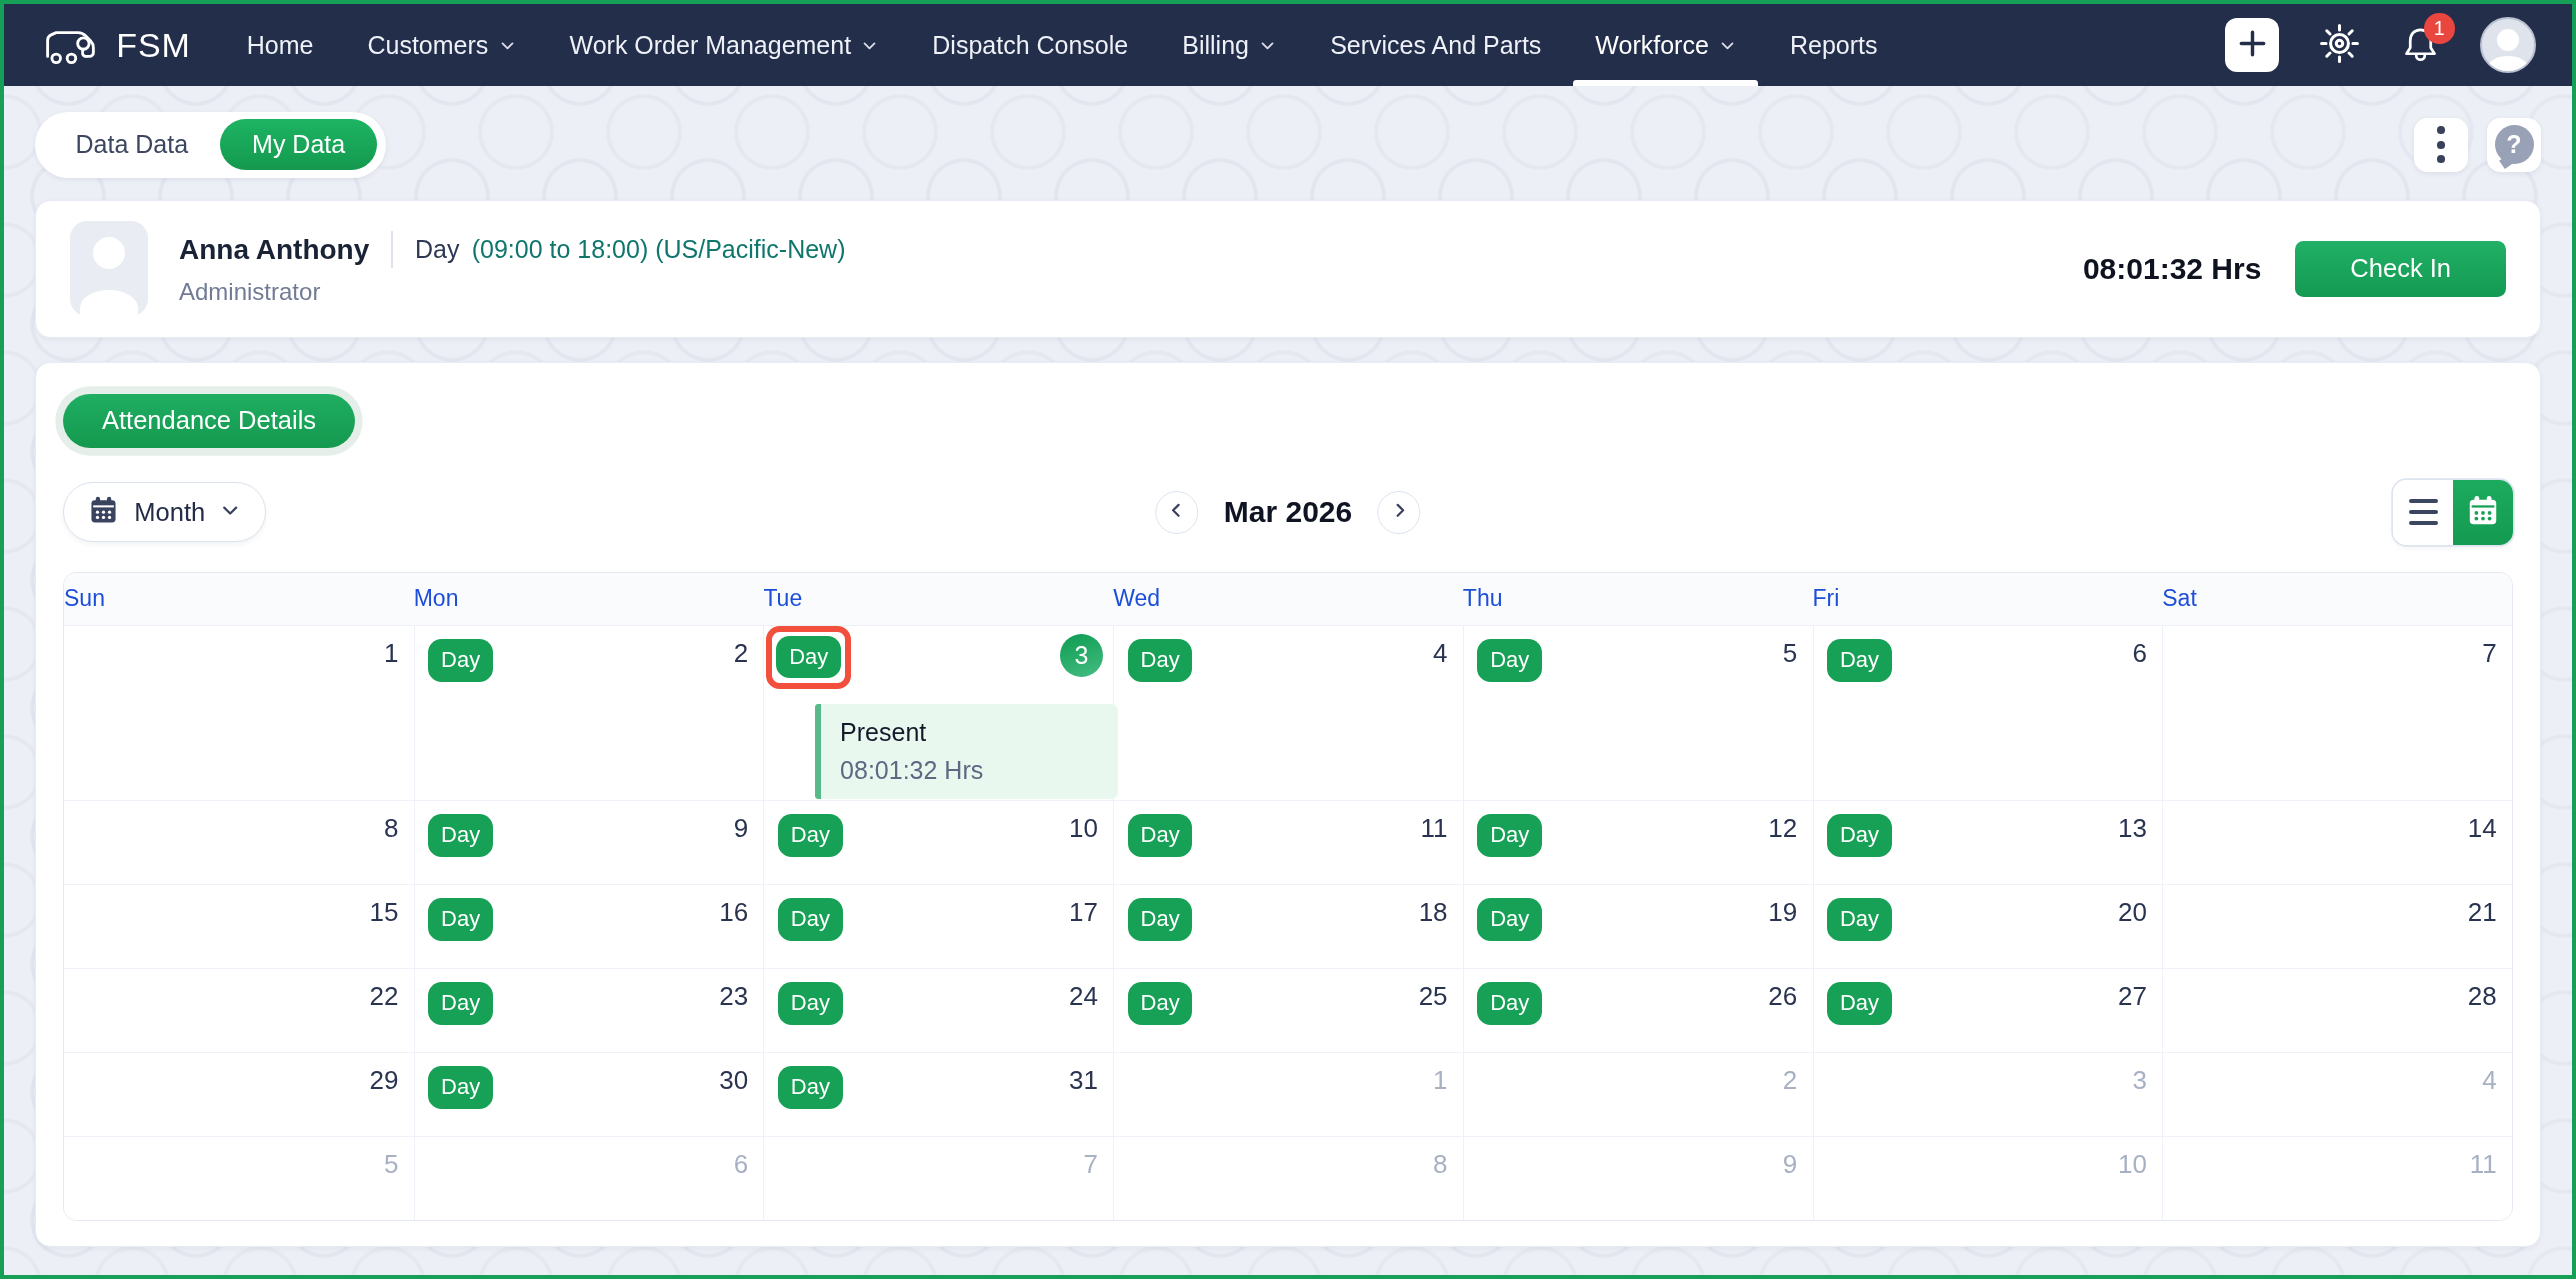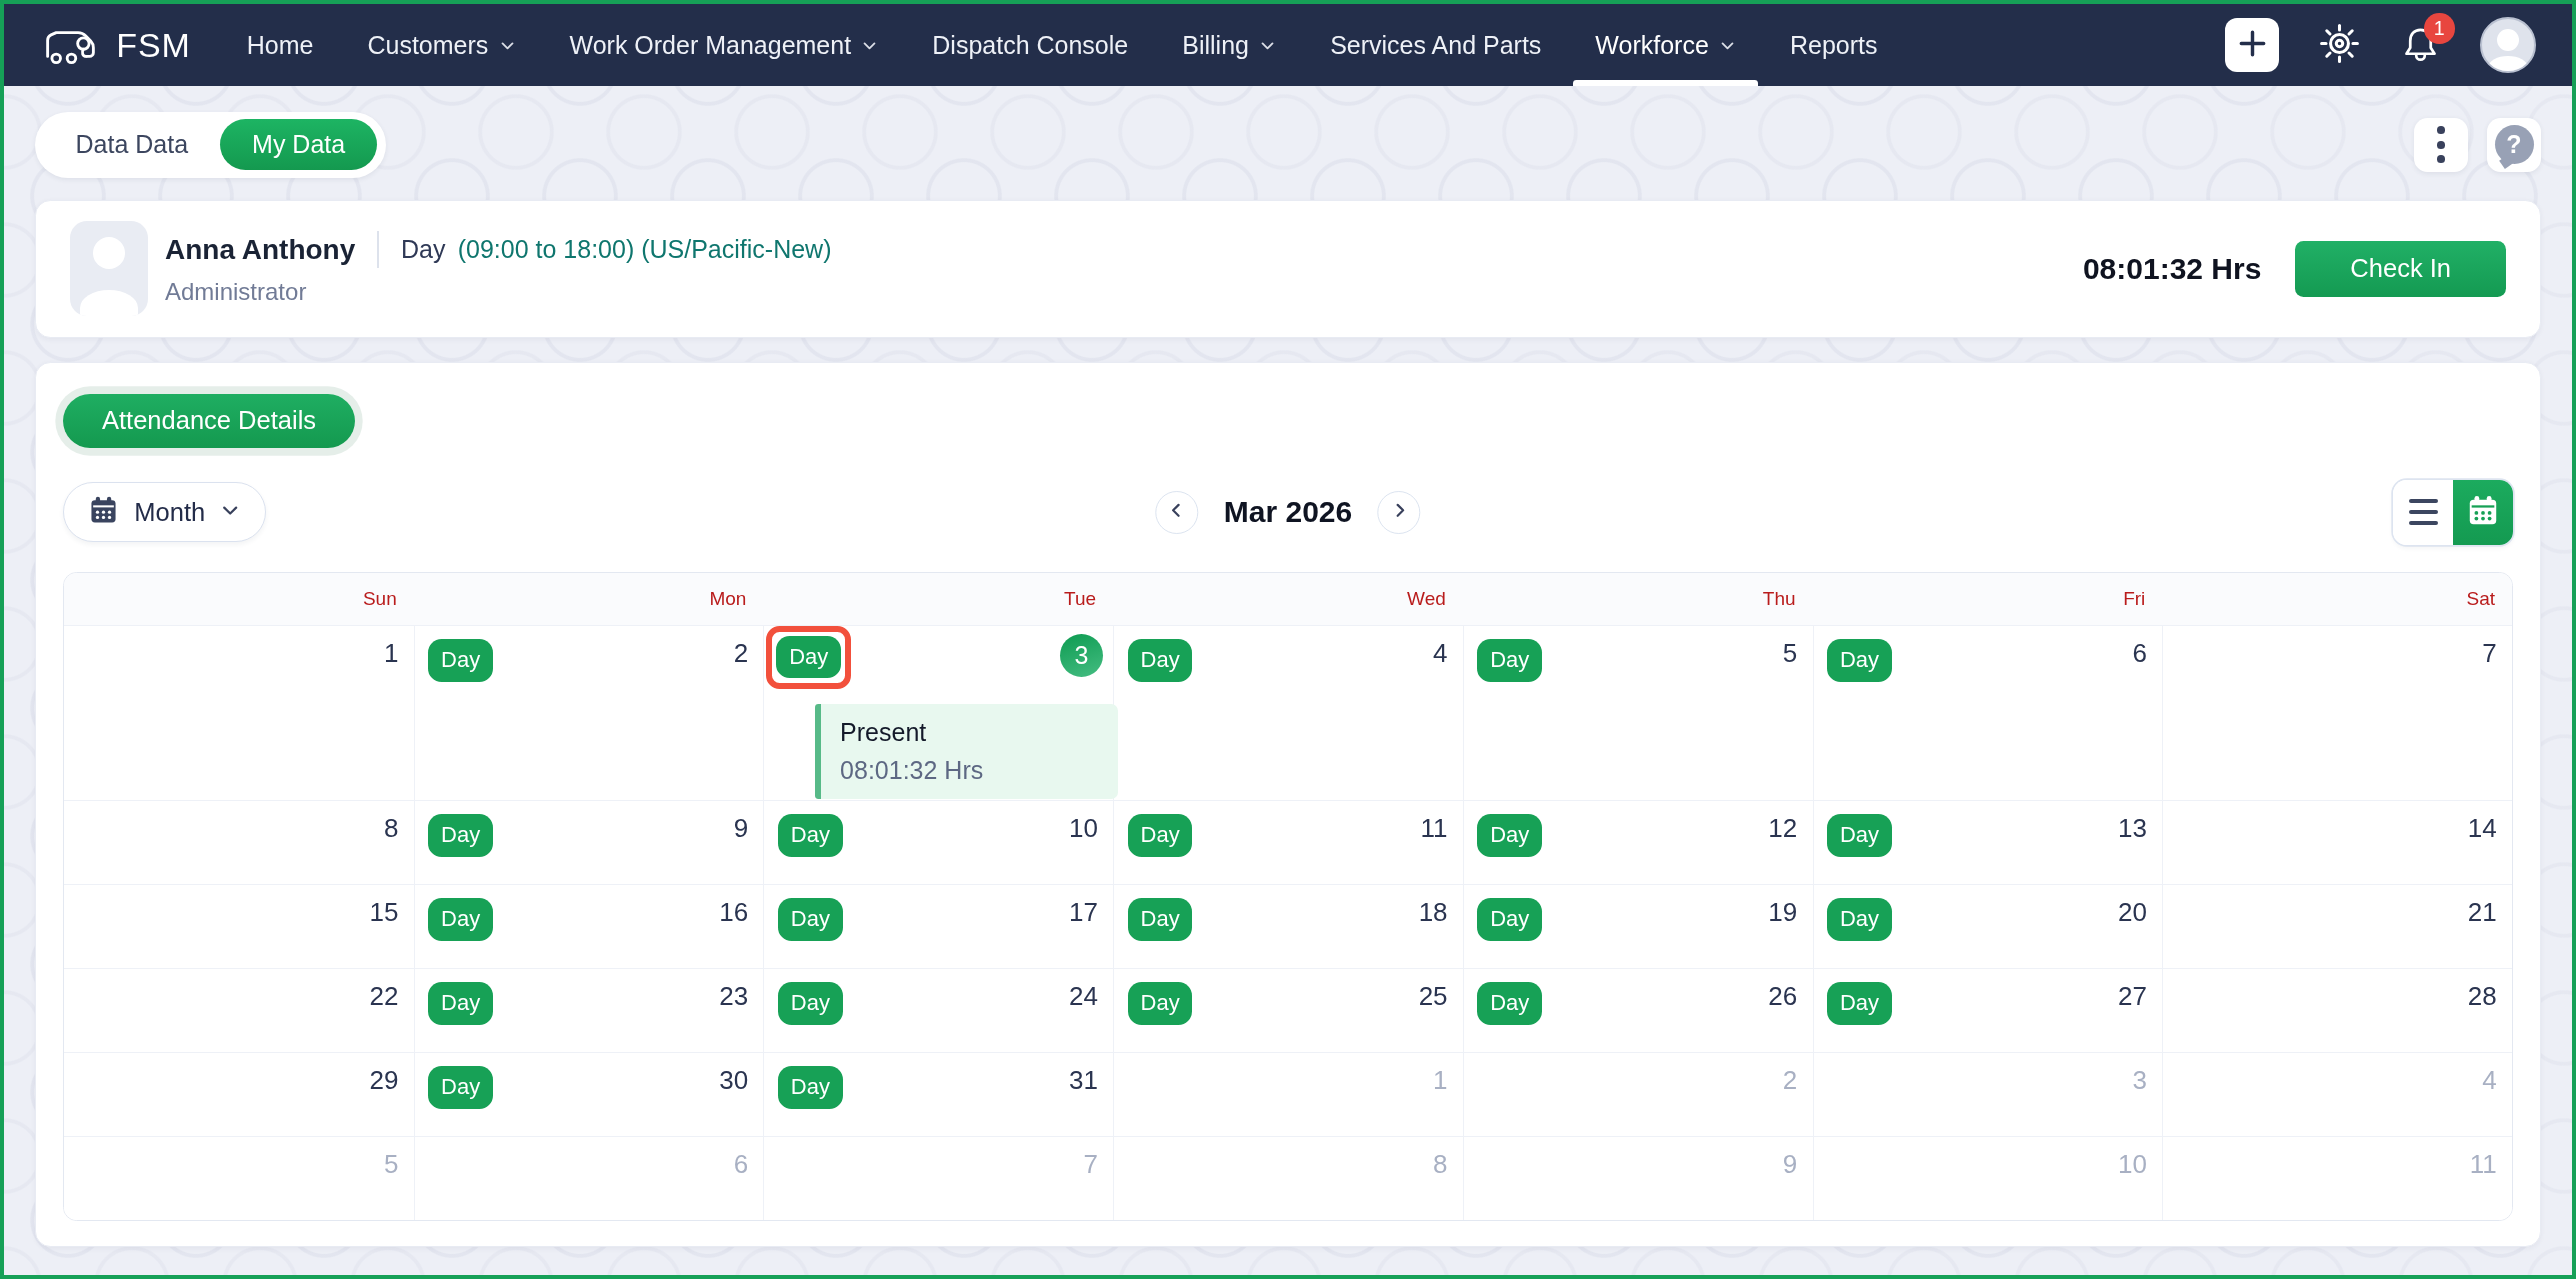--- a/index.html
+++ b/index.html
@@ -44,21 +44,21 @@
   .sq-btn{ width:54px; height:54px; background:#fff; border:none; border-radius:13.6px; box-shadow:0 1.7px 5.1px rgba(35,46,74,.08); cursor:pointer; display:flex; align-items:center; justify-content:center;}
   .kebab{ display:flex; flex-direction:column; gap:6.8px; }
   .kebab i{ width:7.7px; height:7.7px; border-radius:50%; background:#39415c; }
   .help-bubble{ width:39px; height:39px; border-radius:50%; background:#98a1b5; color:#fff; font-size:25px; font-weight:700; display:flex; align-items:center; justify-content:center; position:relative;}
   .help-bubble::after{ content:""; position:absolute; bottom:-3.4px; left:6.8px; width:10.2px; height:10.2px; background:#98a1b5; transform:rotate(55deg);}
   
   .user-card{ margin-top:22px; background:#fff; border:0.9px solid #e8ebf3; border-radius:15.3px; padding:20.4px 34px; display:flex; align-items:center; box-shadow:0 1.7px 5.1px rgba(35,46,74,.05);}
   .avatar-lg{ width:78px; height:95px; border-radius:17px; background:#e9ecf3; position:relative; overflow:hidden; flex:0 0 auto;}
   .avatar-lg::before{ top:15.3px; width:32px; height:32px; }
   .avatar-lg::after{ bottom:-10.2px; width:58px; height:36px; }
-  .user-info{ margin-left:17px; }
+  .user-info{ margin-left:31px; }
   .u-line1{ display:flex; align-items:center; gap:22px; }
   .u-name{ font-size:28px; font-weight:700; color:#1a2335; }
   .u-div{ width:1.7px; height:37px; background:#dde2ec; }
   .u-shift-type{ font-size:25px; color:#2f3956; }
   .u-shift-detail{ font-size:25px; color:#0f766e; margin-left:8.5px; }
   .u-role{ font-size:24px; color:#717b96; margin-top:10.2px; }
   .user-right{ margin-left:auto; display:flex; align-items:center; gap:34px; }
   .timer{ font-size:30px; font-weight:700; color:#0f1320; }
   .checkin-btn{ height:56px; padding:0 55px; border:none; border-radius:8.5px; background:linear-gradient(180deg,#21b066,#149a52); color:#fff; font-size:25.5px; cursor:pointer; font-family:inherit;}
   
@@ -71,21 +71,21 @@
   .nav-circle{ width:43px; height:43px; border-radius:50%; background:#fff; border:1.7px solid #dce4f0; cursor:pointer; display:flex; align-items:center; justify-content:center;}
   .month-label{ font-size:30px; font-weight:700; color:#0f1422; }
   .view-toggle{ display:flex; border-radius:13.6px; overflow:hidden; box-shadow:0 0 0 1.7px #dde4f0, 0 2.6px 5.1px rgba(35,46,74,.06);}
   .vt-seg{ width:60px; height:65px; border:none; cursor:pointer; display:flex; align-items:center; justify-content:center; background:#fff;}
   .vt-seg.on{ background:linear-gradient(180deg,#1cab5e,#149a51); }
   .hamburger{ display:flex; flex-direction:column; gap:6.8px; }
   .hamburger i{ width:29px; height:4.3px; border-radius:2.6px; background:#3c4660; }
   
   .calendar{ margin-top:27px; border:1.7px solid #e3e8f1; border-radius:13.6px; overflow:hidden; }
   .dow-row{ display:grid; grid-template-columns:repeat(7,1fr); height:53px; background:#fafbfd; border-bottom:1.7px solid #eef1f7; }
-  .dow{ font-size:19px; color:#b91c1c; text-align:right; padding-right:17px; align-self:center; }
+  .dow{ font-size:23px; color:#1d4ed8; padding-right:17px; align-self:center; }
   .week{ display:grid; grid-template-columns:repeat(7,1fr); height:84px; background:#fff; }
   .week + .week{ border-top:1.7px solid #eef1f7; }
   .week.first{ height:174px; }
   .cell{ position:relative; }
   .cell + .cell{ border-left:1.7px solid #eef1f7; }
   .num{ position:absolute; top:12px; right:15.3px; font-size:26px; color:#2a3450; }
   .num.other{ color:#a8b0c3; }
   .num.today{ top:8.5px; right:10.2px; width:43px; height:43px; border-radius:50%; background:linear-gradient(160deg,#0d9b51,#45bd82); color:#fff; font-size:25px; display:flex; align-items:center; justify-content:center;}
   .badge{ position:absolute; top:13.6px; left:13.6px; background:#17a156; color:#fff; font-size:22px; line-height:1; padding:10.2px 12.8px; border-radius:13.6px; cursor:pointer;}
   .hl-box{ position:absolute; top:0; left:1.7px; border:6px solid #f2503c; border-radius:13.6px; padding:4.3px; background:#fff; z-index:4;}

